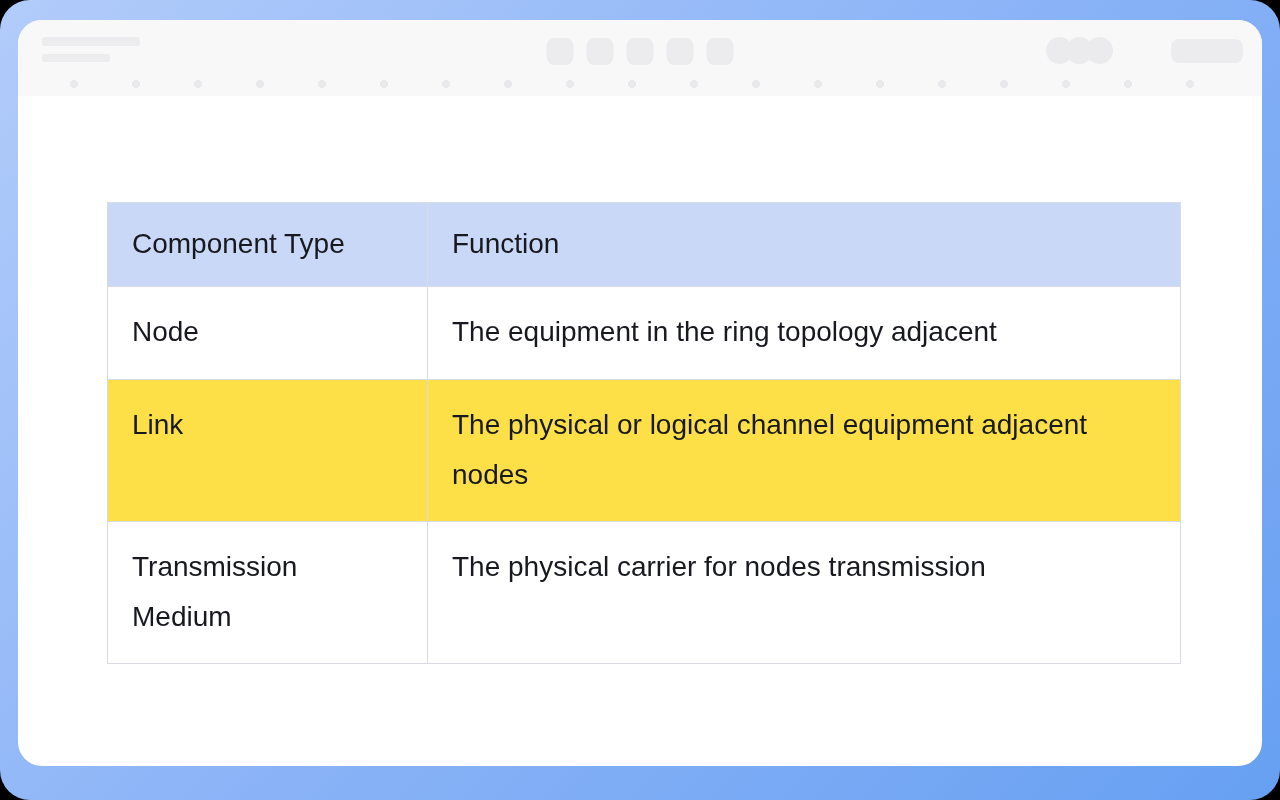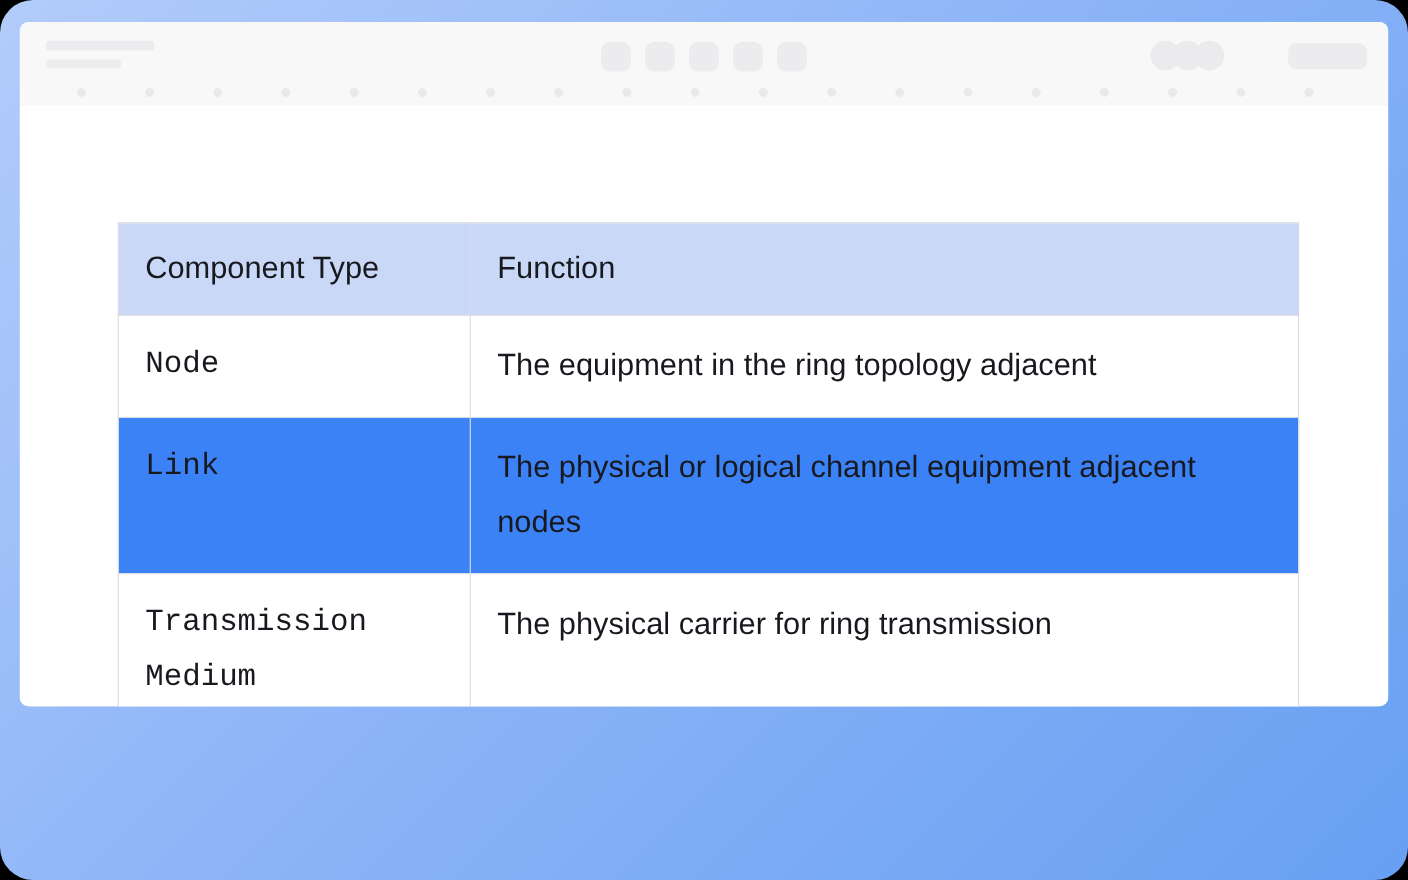--- a/index.html
+++ b/index.html
@@ -18,23 +18,23 @@
     height: 800px;
     border-radius: 30px;
     background: linear-gradient(135deg, #b2ccfa 0%, #8cb4f7 48%, #67a0f2 100%);
     overflow: hidden;
   }
   .window {
     position: absolute;
     left: 18px;
     top: 20px;
     width: 1244px;
-    height: 622px;
+    height: 746px;
     background: #ffffff;
-    border-radius: 8px;
+    border-radius: 24px;
     overflow: hidden;
   }
   
   .toolbar {
     position: relative;
     height: 76px;
     background: #f8f8f9;
   }
   .title-bars {
     position: absolute;
@@ -121,23 +121,23 @@
     background: #c9d8f7;
     height: 84px;
     vertical-align: middle;
     padding: 0 24px;
   }
   .data-table td {
     vertical-align: top;
     padding: 20px 24px;
     background: #ffffff;
   }
-  .data-table td.col-component { padding-right: 36px; font-family: Liberation Mono, monospace; }
+  .data-table td.col-component { padding-right: 36px; }
   .data-table tr.row-node td { height: 93px; }
-  .data-table tr.row-link td { height: 137px; background: #3b82f6; }
+  .data-table tr.row-link td { height: 137px; background: #fde047; }
   .data-table tr.row-medium td { height: 140px; }
 </style>
 </head>
 <body>
 
 <div class="frame">
   <div class="window">
 
     <div class="toolbar">
       <div class="title-bars">
@@ -181,20 +181,20 @@
           <tr class="row-node">
             <td class="col-component">Node</td>
             <td>The equipment in the ring topology adjacent</td>
           </tr>
           <tr class="row-link">
             <td class="col-component">Link</td>
             <td>The physical or logical channel equipment adjacent nodes</td>
           </tr>
           <tr class="row-medium">
             <td class="col-component">Transmission Medium</td>
-            <td>The physical carrier for ring transmission</td>
+            <td>The physical carrier for nodes transmission</td>
           </tr>
         </tbody>
       </table>
     </div>
 
   </div>
 </div>
 
 </body></html>

